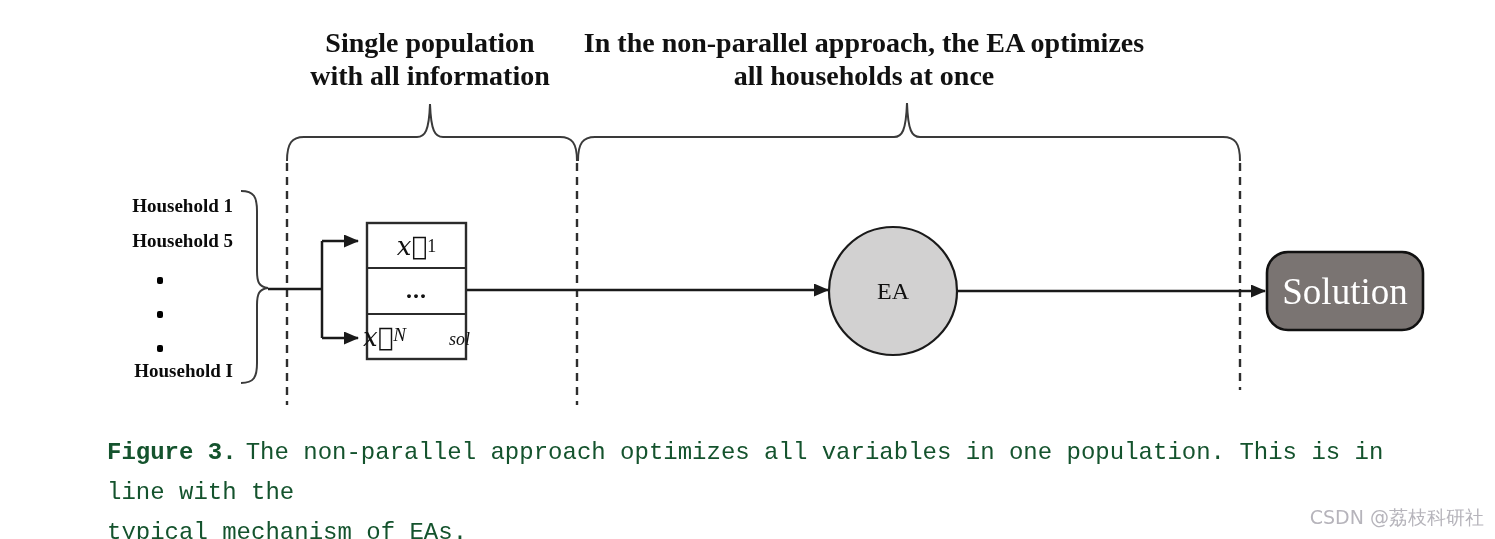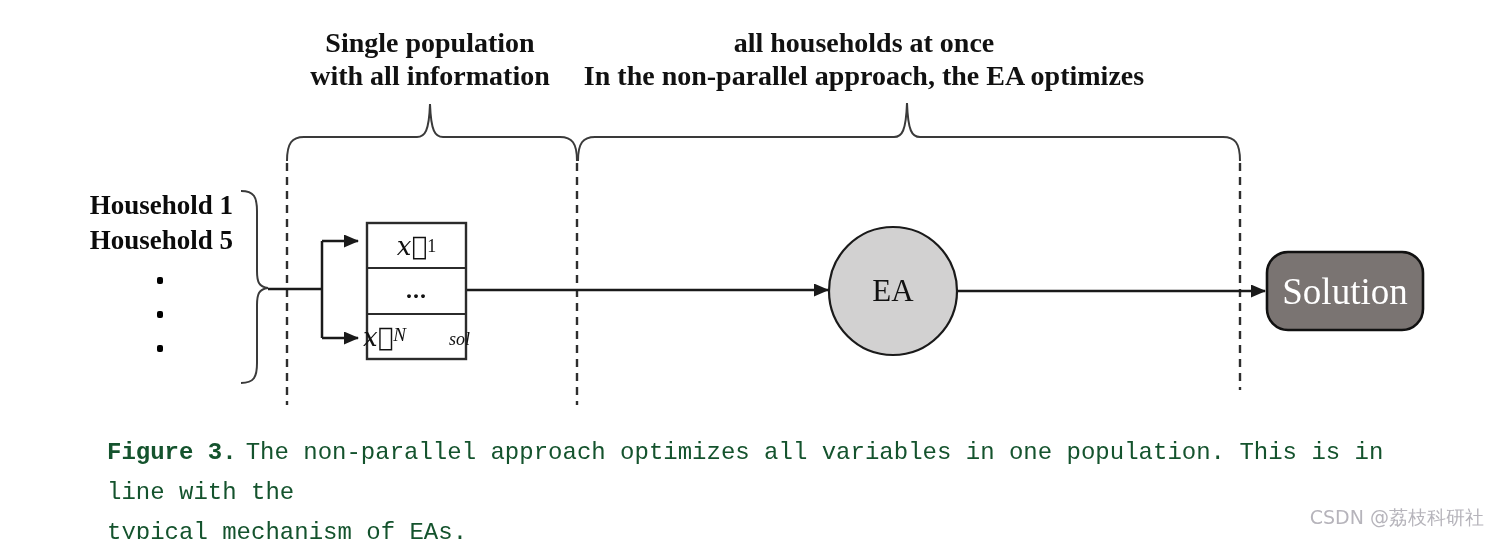--- a/index.html
+++ b/index.html
@@ -8,36 +8,36 @@
     font-family:"Liberation Serif","DejaVu Serif",serif;color:#0e0e0e;padding-left:9px;
   }
   svg{position:absolute;left:0;top:0;}
 
   
   .hdr{position:absolute;text-align:center;font-weight:bold;font-size:28px;line-height:33px;color:#111;}
   .hdr-left{left:230px;top:26px;width:400px;}
   .hdr-right{left:564px;top:26px;width:600px;}
 
   
-  .hh{position:absolute;left:40px;width:193px;text-align:right;font-weight:bold;font-size:27px;line-height:29px;color:#0b0b0b;}
+  .hh{position:absolute;left:40px;width:193px;text-align:right;font-weight:bold;font-size:19px;line-height:29px;color:#0b0b0b;}
   .vdot{position:absolute;left:154px;width:12px;height:12px;}
   .vdot::after{content:"";position:absolute;left:3px;top:3px;width:6px;height:7px;background:#000;border-radius:2px;}
 
   
   .cell{position:absolute;left:367px;width:99px;display:flex;align-items:center;justify-content:center;color:#111;}
   .cell-1{top:224px;height:43px;}
   .cell-2{top:268px;height:45px;font-weight:bold;font-size:24px;letter-spacing:1px;}
   .cell-3{top:315px;height:44px;}
   .vec{font-family:"DejaVu Serif",serif;font-style:italic;font-size:26px;}
   .cell sub{font-size:18px;line-height:0;}
   .subN{font-style:italic;font-size:19px;}
   .subsol{font-style:italic;font-size:13px;margin-left:43px;}
 
   
-  .ea-label{position:absolute;left:843px;top:270px;width:100px;height:42px;display:flex;align-items:center;justify-content:center;font-size:31px;color:#111;}
+  .ea-label{position:absolute;left:843px;top:270px;width:100px;height:42px;display:flex;align-items:center;justify-content:center;font-size:24px;color:#111;}
   .solution-label{position:absolute;left:1267px;top:252px;width:156px;height:78px;display:flex;align-items:center;justify-content:center;font-size:37px;color:#ffffff;}
 
   
   .caption{position:absolute;left:107px;top:433px;width:1330px;font-size:24px;line-height:40px;color:#14532d;font-family:Liberation Mono, monospace;}
   .caption b{margin-right:9px;}
 
   
   .watermark{position:absolute;right:20px;top:505px;font-family:"DejaVu Sans","Liberation Sans",sans-serif;font-size:19px;color:#b6b4bb;}
 
   .stroke-line{stroke:#1a1a1a;stroke-width:2.5;fill:none;}
@@ -81,29 +81,30 @@
     <circle cx="893" cy="291" r="64" stroke="#1a1a1a" stroke-width="2.2" fill="#d2d1d1"></circle>
 
     <rect x="1267" y="252" width="156" height="78" rx="21" stroke="#111111" stroke-width="2.6" fill="#7a7472"></rect>
   </svg>
 
   <div class="hdr hdr-left">
     <div>Single population</div>
     <div>with all information</div>
   </div>
   <div class="hdr hdr-right">
+    <div>In the non-parallel approach, the EA optimizes</div>
     <div>all households at once</div>
-    <div>In the non-parallel approach, the EA optimizes</div>
   </div>
 
   <div class="hh" style="top:191px;">Household 1</div>
   <div class="hh" style="top:226px;">Household 5</div>
   <span class="vdot" style="top:274px;"></span>
   <span class="vdot" style="top:308px;"></span>
   <span class="vdot" style="top:342px;"></span>
+  <div class="hh" style="top:356px;">Household I</div>
 
   <div class="cell cell-1">
     <span class="vec">x⃗</span>
       <sub>1</sub>
   </div>
   <div class="cell cell-2">...</div>
   <div class="cell cell-3">
     <span class="vec">x⃗</span>
       <sub><span class="subN">N</span><sub class="subsol">sol</sub></sub>
   </div>

